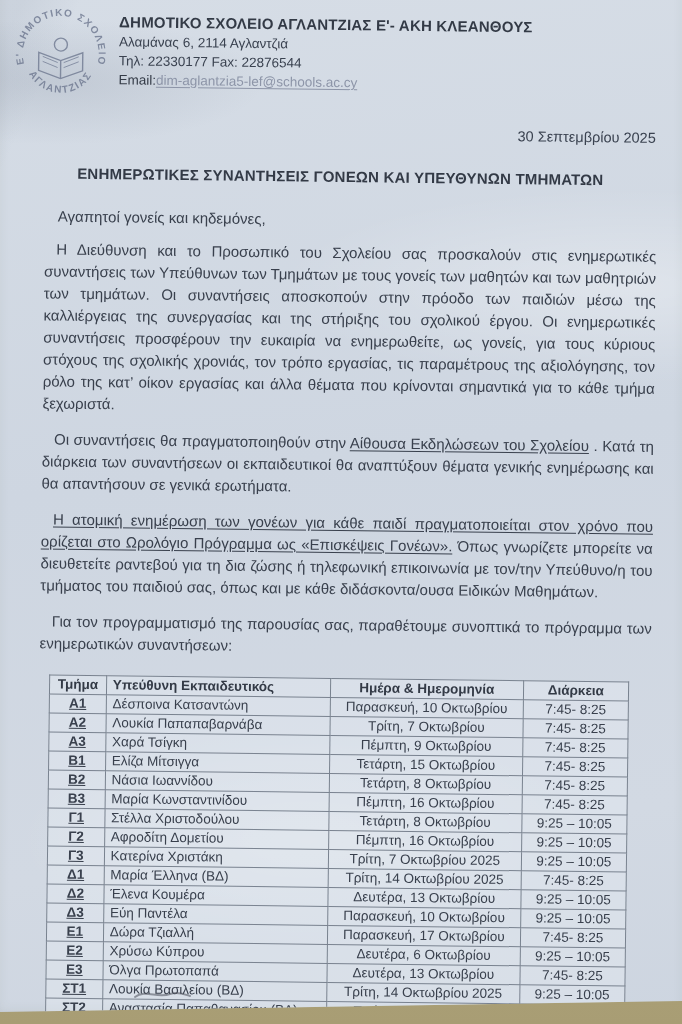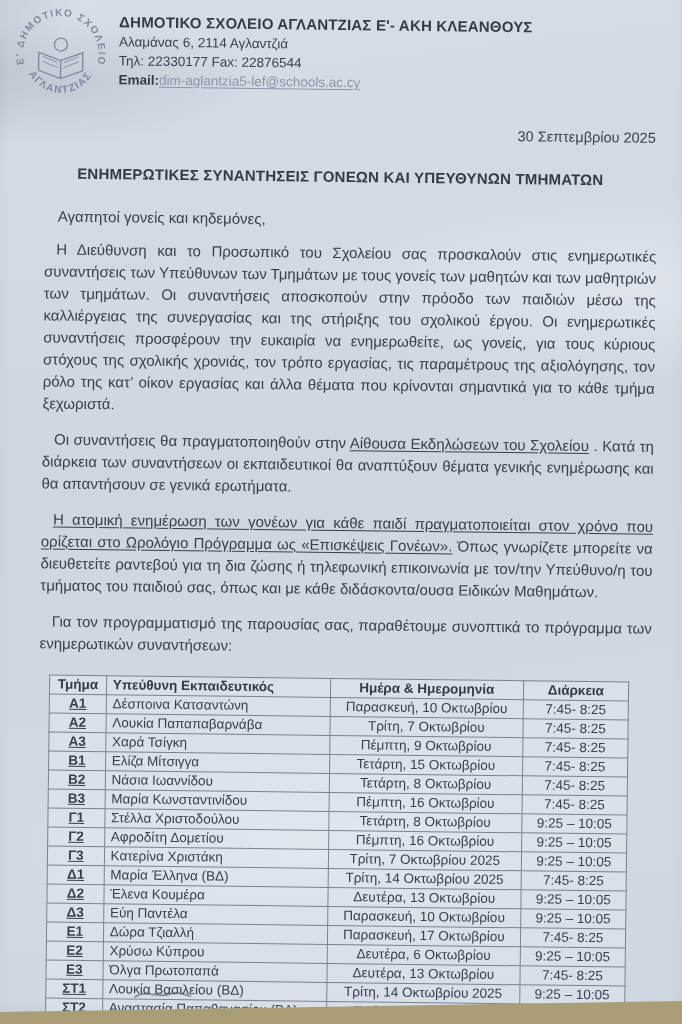--- a/index.html
+++ b/index.html
@@ -20,21 +20,21 @@
     box-shadow:inset 0 -14px 18px -12px rgba(90,95,80,.45);
     color:#39404d;
   }
   .content{position:absolute;left:0;top:0;width:682px;transform:rotate(0.7deg);transform-origin:340px 120px;}
   .letterhead{display:flex;align-items:flex-start;padding:10px 20px 0 10px;}
   .stamp{width:100px;height:102px;flex:0 0 auto;opacity:.88;}
   .head-lines{padding-left:8px;padding-top:6px;}
   .school-name{font-size:15px;font-weight:bold;letter-spacing:.2px;color:#333a46;}
   .head-line{font-size:13.5px;margin-top:4px;color:#3a4250;}
   .email-line{font-size:13.5px;margin-top:4px;}
-  .email-label{font-weight:bold;color:#333a46;text-align:center;}
+  .email-label{font-weight:normal;color:#333a46;text-align:center;}
   .email-value{color:#8d95a8;text-decoration:underline;text-underline-offset:2px;}
   .date-line{text-align:right;padding-right:26px;margin-top:14px;font-size:14.5px;color:#3a4250;}
   .doc-title{text-align:center;font-weight:bold;font-size:15px;margin-top:26px;letter-spacing:.2px;color:#333a46;}
   .body-text{padding:0 24px 0 46px;}
   .greeting{margin-top:26px;font-size:15px;text-indent:13px;}
   p.para{font-size:15px;line-height:22px;text-align:justify;margin:14px 0 0 0;text-indent:12px;}
   .uline{text-decoration:underline;text-underline-offset:2px;}
   table.schedule{
     border-collapse:collapse;margin:20px 0 0 10px;width:580px;
     font-size:13.5px;color:#39404d;background:rgba(236,240,246,.35);

